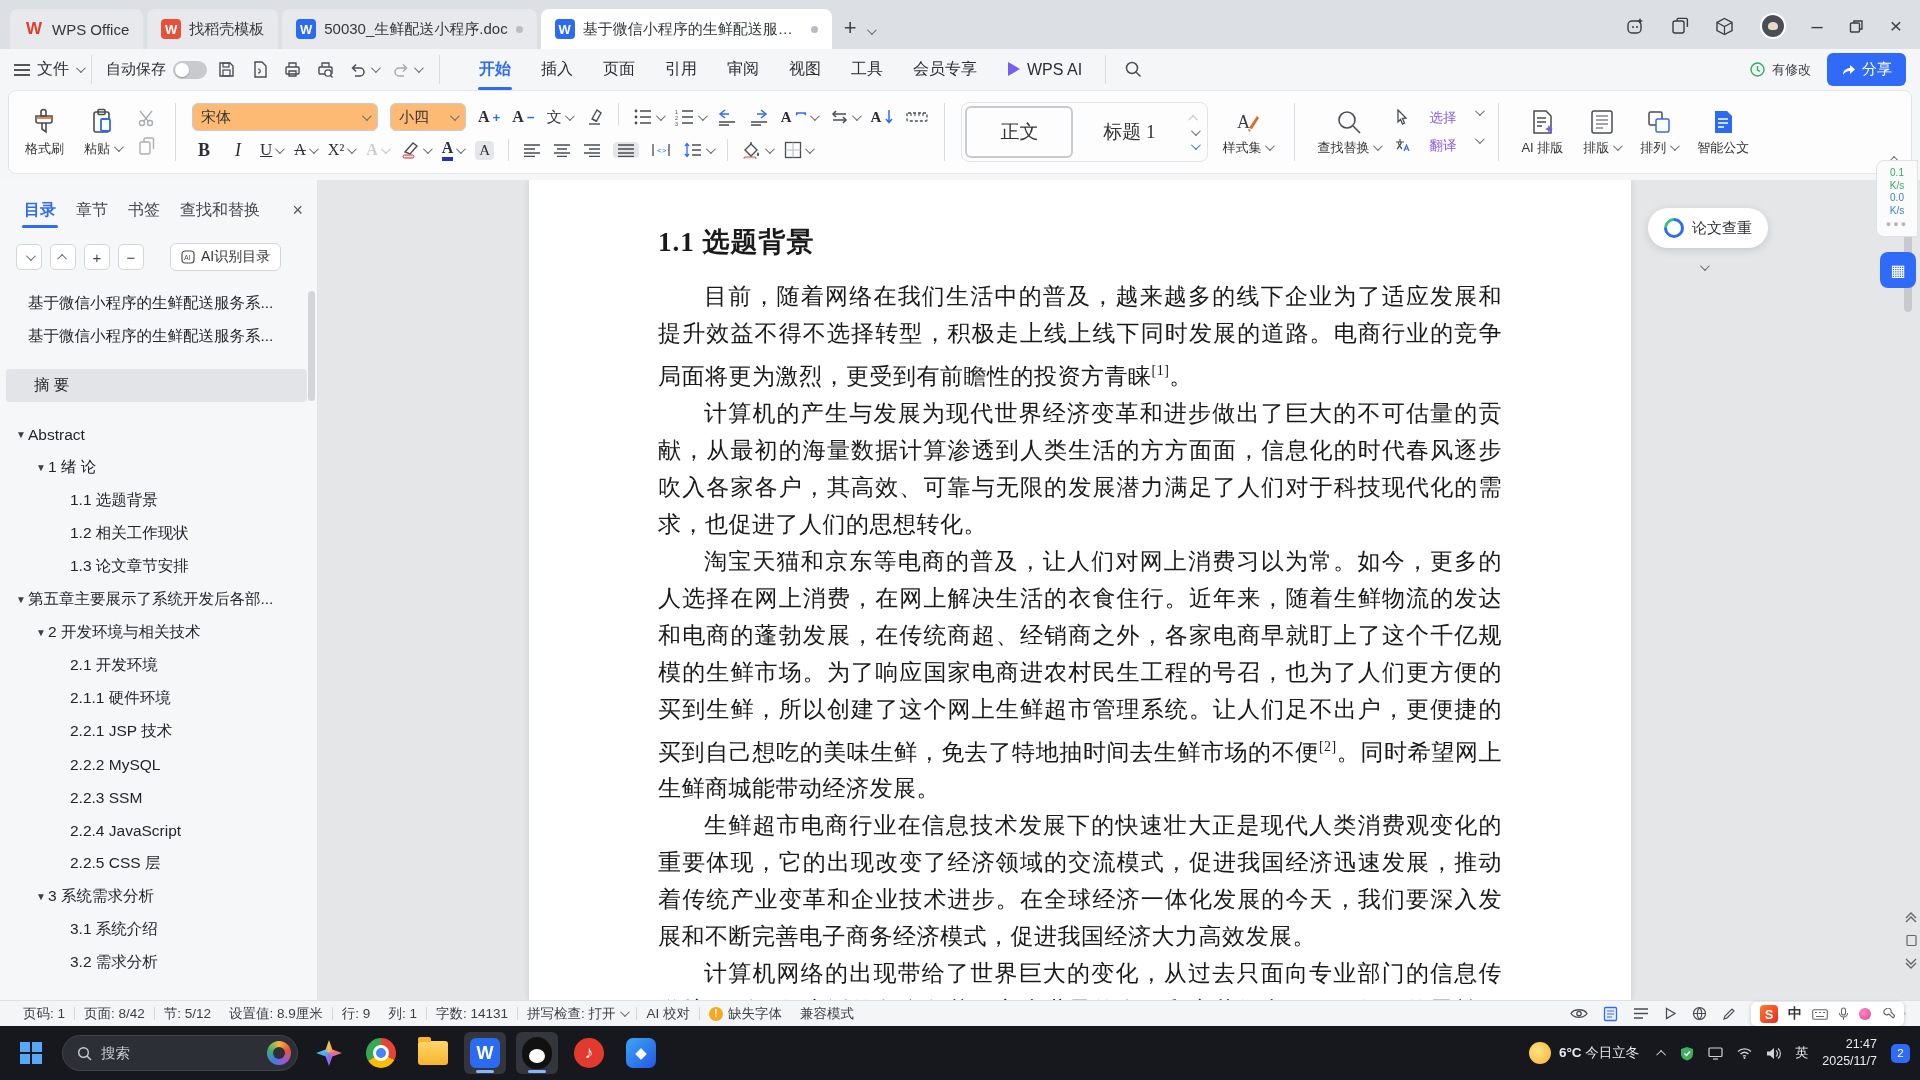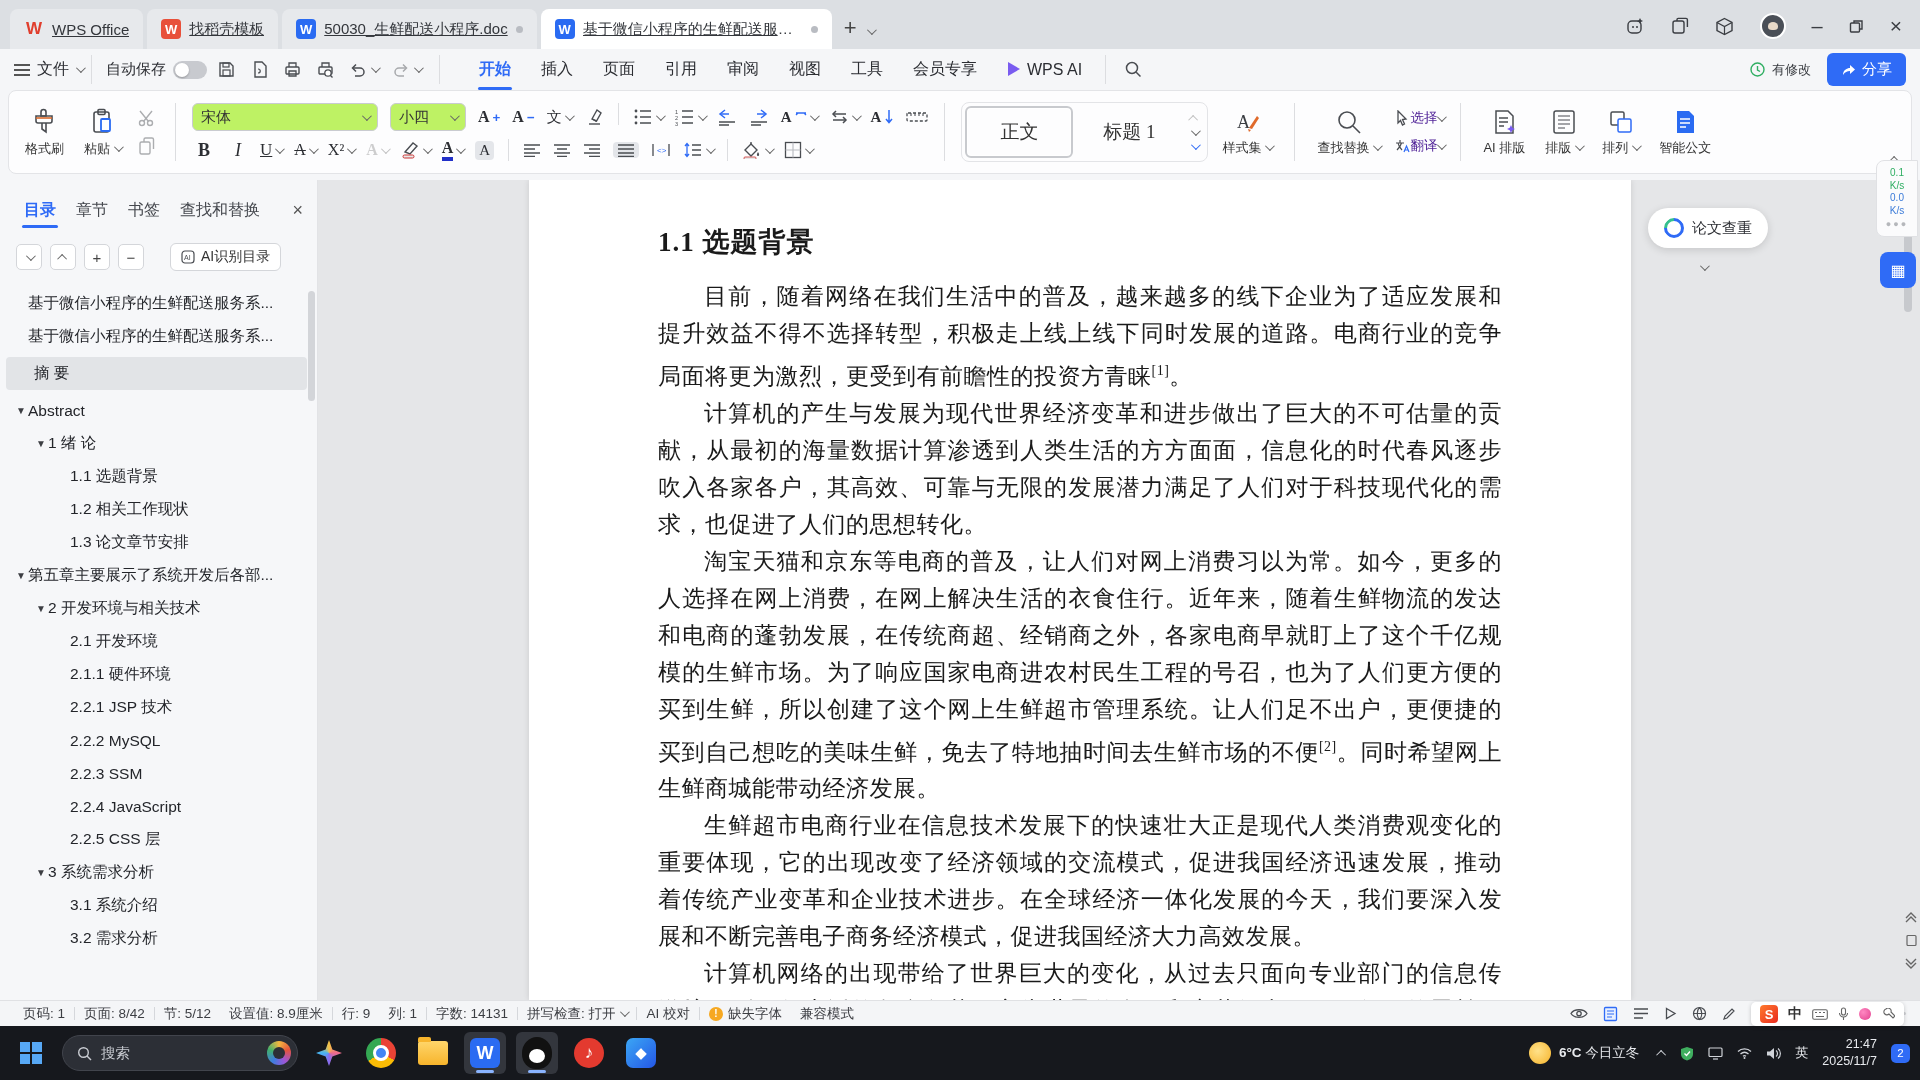--- a/index.html
+++ b/index.html
@@ -10,21 +10,21 @@
   .chev { display:inline-block; width:7px; height:7px; border-right:1.4px solid #666; border-bottom:1.4px solid #666; transform:rotate(45deg) translateY(-2px); }
   .chev.up { transform:rotate(-135deg) translateY(-2px); }
   .vdiv { width:1px; background:#dcdde0; align-self:stretch; margin:6px 8px; }
   svg.ic { display:block; }
 
   
   .titlebar { height:49px; background:#dcdfe3; display:flex; align-items:flex-end; padding-left:10px; }
   .tabs { display:flex; align-items:flex-end; gap:4px; }
   .tab { height:40px; display:flex; align-items:center; gap:8px; padding:0 14px; background:#e7e9ec; border-radius:8px 8px 0 0; font-size:15px; color:#33363b; max-width:300px; }
   .tab.active { background:#ffffff; }
-  .tab .tlabel { white-space:nowrap; overflow:hidden; text-overflow:ellipsis; max-width:220px;text-decoration:underline; }
+  .tab .tlabel { white-space:nowrap; overflow:hidden; text-overflow:ellipsis; max-width:220px; }
   .tab .dot { width:7px; height:7px; border-radius:50%; background:#b9bcc2; flex:0 0 auto; }
   .tabicon { width:20px; height:20px; border-radius:4px; display:flex; align-items:center; justify-content:center; font-weight:bold; font-size:13px; color:#fff; flex:0 0 auto; }
   .tabicon.wps { background:transparent; color:#e03e2d; font-size:17px; }
   .tabicon.docer { background:#e8503a; }
   .tabicon.wdoc { background:#2a6bf2; }
   .tab-plus { font-size:22px; color:#444; padding:0 10px 8px 12px; }
   .tab-caret { padding:0 6px 10px 0; }
   .titlebar-right { margin-left:auto; display:flex; align-items:center; gap:26px; padding:0 18px 10px 0; }
   .titlebar-right .wbtn { color:#3a3d42; font-size:16px; }
   .avatar { width:26px; height:26px; border-radius:50%; background:#4a4f57; border:2px solid #fff; position:relative; overflow:hidden; }
@@ -46,46 +46,46 @@
   .menubar-right { margin-left:auto; display:flex; align-items:center; gap:16px; }
   .modified { display:flex; align-items:center; gap:6px; font-size:13px; color:#3a3d42; }
   .share-btn { background:#2f6bf6; color:#fff; border-radius:6px; padding:7px 14px; font-size:15px; display:flex; align-items:center; gap:6px; }
 
   
   .ribbon-wrap { height:90px; background:#f5f6f8; padding:0 8px 6px 8px; }
   .ribbon { height:100%; background:#fdfdfe; border:1px solid #e3e4e7; border-radius:8px; display:flex; align-items:center; padding:6px 10px; gap:8px; position:relative; }
   .bigbtn { display:flex; flex-direction:column; align-items:center; gap:3px; font-size:13px; color:#333; padding:2px 6px; }
   .rgrid { display:flex; flex-direction:column; gap:8px; }
   .rrow { display:flex; align-items:center; gap:12px; }
-  .combo { border:1px solid #c9cbd0; border-radius:6px; height:28px; display:flex; align-items:center; padding:0 8px; gap:18px; font-size:15px; background:#bef264; }
+  .combo { border:1px solid #c9cbd0; border-radius:6px; height:28px; display:flex; align-items:center; padding:0 8px; gap:18px; font-size:15px; background:#fdba74; }
   .tbtn { font-size:16px; color:#2c2e33; display:flex; align-items:center; gap:3px; min-width:18px; justify-content:center; }
   .tbtn b { font-family:"Liberation Serif",serif; }
   .tbtn.sel { background:#e4e6ea; border-radius:4px; padding:1px 4px; }
   .fonta { border-bottom:4px solid #2230c8; line-height:1; padding-bottom:1px; font-family:"Liberation Serif",serif; }
   .style-chip { width:108px; height:52px; display:flex; align-items:center; justify-content:center; font-size:19px; font-family:"Liberation Serif",serif; border-radius:6px; }
   .style-chip.cur { border:2px solid #c8cace; box-shadow:0 0 0 1px #fff inset; }
   .gallery { display:flex; align-items:center; border:1px solid #e3e4e7; border-radius:8px; padding:3px; gap:2px; }
   .gal-arrows { display:flex; flex-direction:column; gap:7px; padding:0 6px; }
-  .lblbtn { display:flex; align-items:center; gap:0; font-size:13.5px; color:#4c1d95; }
+  .lblbtn { display:flex; gap:19px; font-size:13.5px; color:#8b5cf6; }
   .ribbon .lab { font-size:13px; color:#333; display:flex; gap:4px; align-items:center; }
 
   
   .main { height:820px; display:flex; }
   .sidebar { width:318px; background:#f6f7f9; border-right:1px solid #e2e3e6; display:flex; flex-direction:column; }
   .side-tabs { display:flex; align-items:center; gap:4px; padding:14px 14px 0 16px; font-size:16px; color:#45484e; }
   .side-tab { padding:6px 8px; position:relative; white-space:nowrap; }
   .side-tab.active { color:#2f6bf6; font-weight:bold; }
   .side-tab.active:after { content:""; position:absolute; left:6px; right:6px; bottom:-1px; height:3px; border-radius:2px; background:#2f6bf6; }
   .side-close { margin-left:auto; font-size:18px; color:#555; }
   .side-toolbar { display:flex; align-items:center; gap:8px; padding:16px 14px 10px 16px; }
   .sq { width:26px; height:26px; border:1px solid #d4d6da; border-radius:5px; background:#fff; display:flex; align-items:center; justify-content:center; font-size:15px; color:#444; }
   .ai-outline { margin-left:18px; display:flex; align-items:center; gap:6px; border:1px solid #d4d6da; border-radius:6px; background:#fff; height:28px; padding:0 10px; font-size:14px; color:#333; }
   .tree { flex:1; overflow:hidden; padding:6px 4px 0 0; font-size:15.5px; color:#23252a; position:relative; }
   .trow { height:33px; display:flex; align-items:center; white-space:nowrap; padding-right:6px; }
-  .trow.selected { background:#e2e4e7; border-radius:4px; margin:4px 6px;align-items:center; }
+  .trow.selected { background:#e2e4e7; border-radius:4px; margin:16px 6px;align-items:center; }
   .tarrow { width:14px; font-size:10px; color:#3c3e43; text-align:center; flex:0 0 14px; }
   .tlab { overflow:hidden; text-overflow:ellipsis; }
   .tree-scroll { position:absolute; right:2px; top:10px; width:7px; height:110px; border-radius:4px; background:#d3d5d9; }
 
   .canvas { flex:1; position:relative; background:#e5e6e8; overflow:hidden; }
   .page { position:absolute; left:211px; top:0; width:1102px; height:820px; background:#fff; box-shadow:0 0 6px rgba(0,0,0,.12); padding:40px 129px 0 129px; }
   .doc { font-family:"Liberation Serif",serif; color:#1a1a1a; }
   .doc h2 { font-size:27px; margin:4px 0 18px 0; letter-spacing:1px; }
   .doc p { font-size:23px; line-height:37px; text-align:justify; text-indent:2em; letter-spacing:.5px; }
   .doc sup { font-size:14px; }

